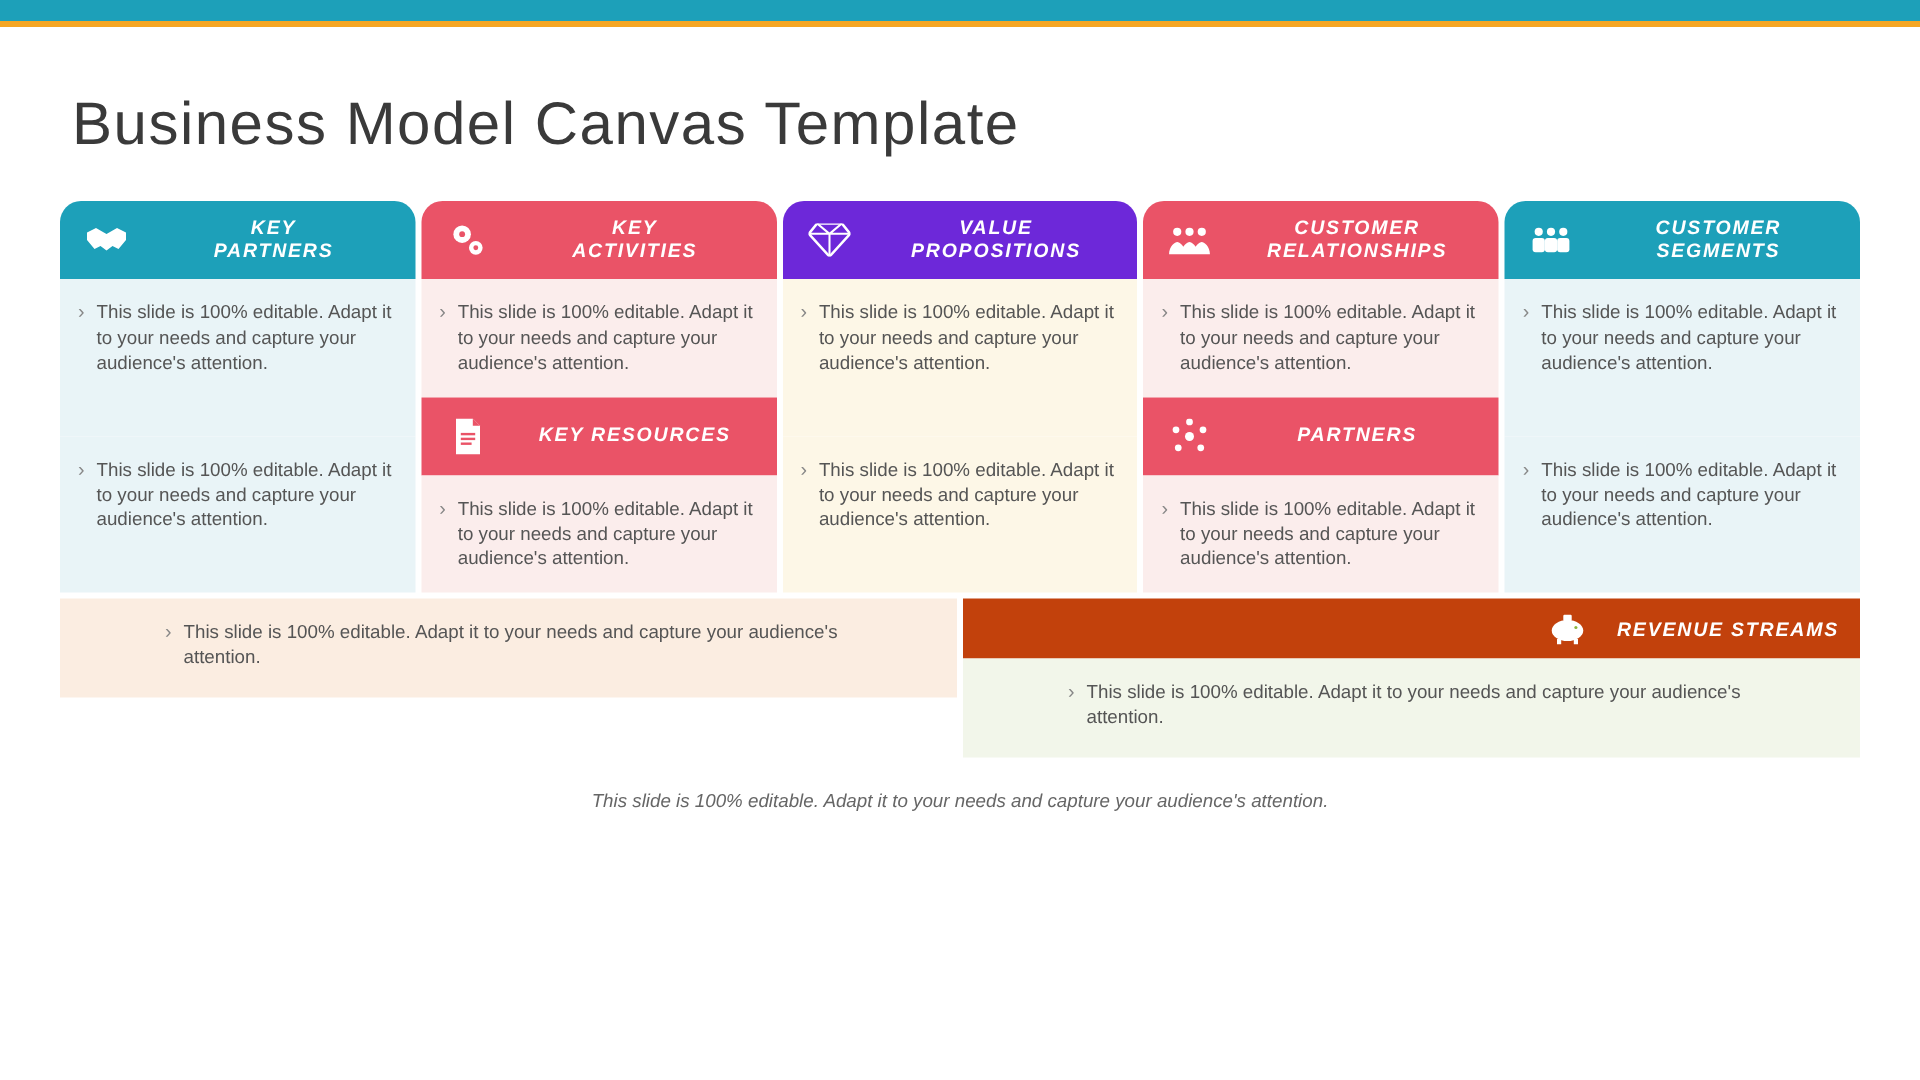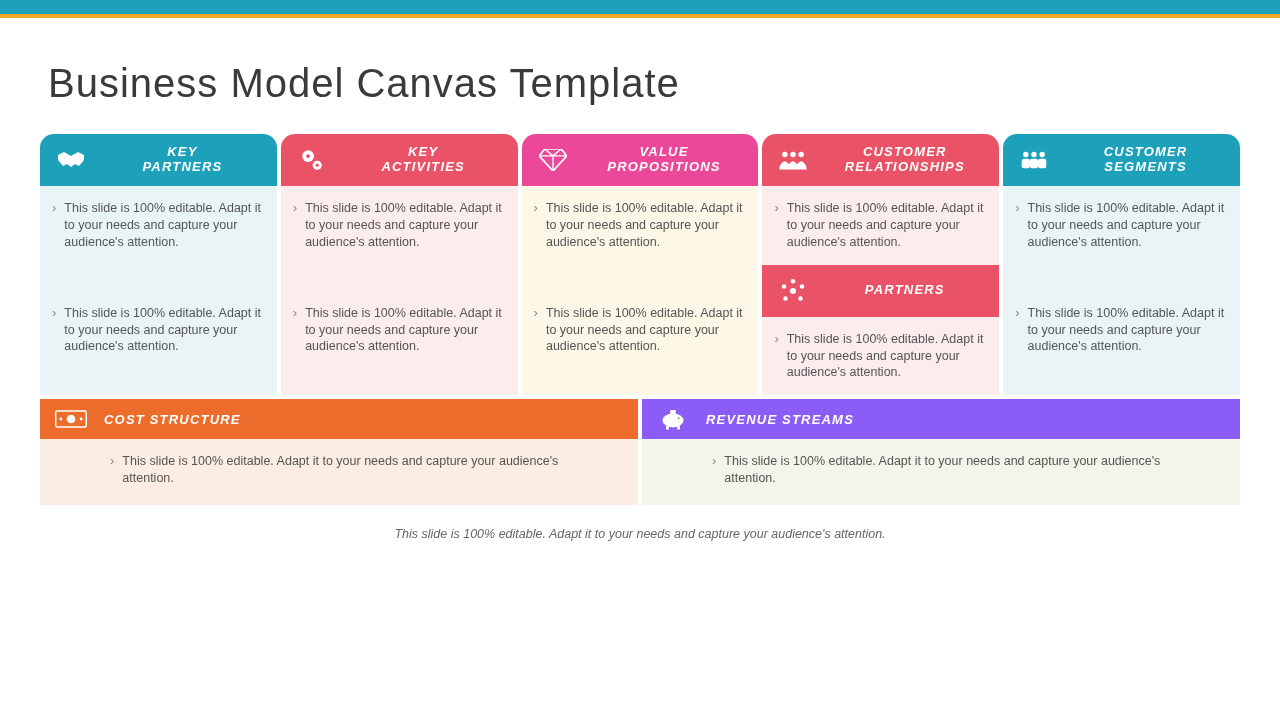--- a/index.html
+++ b/index.html
@@ -30,23 +30,23 @@
     height: 52px;
     display: flex;
     align-items: center;
     color: #fff;
     padding: 0 10px 0 14px;
     gap: 10px;
   }
   .rounded-top { border-radius: 14px 14px 0 0; }
   .head-teal   { background: #1da0b9; }
   .head-pink   { background: #ea5367; }
-  .head-amber  { background: #ec4899; }
+  .head-amber  { background: #6d28d9; }
   .head-orange { background: #ec6c2b; }
-  .head-green  { background: #8b5cf6; }
+  .head-green  { background: #c2410c; justify-content: flex-end; }
   .card-head .label {
     flex: 1;
     text-align: center;
     font-size: 13px;
     font-weight: 700;
     font-style: italic;
     letter-spacing: 1.2px;
     line-height: 1.15;
   }
   .icon { width: 34px; display: flex; align-items: center; justify-content: center; flex-shrink: 0; }
@@ -144,20 +144,32 @@
               <circle cx="28" cy="28" r="2.5" fill="#ea5367"></circle>
             </svg>
         </span>
         <span class="label">KEY<br>ACTIVITIES</span>
       </div>
       <div class="body body-pink top-body-half">
         <div class="bullet">
             <span>This slide is 100% editable. Adapt it to your needs and capture your audience's attention.</span>
           </div>
       </div>
+      <div class="card-head head-pink">
+        <span class="icon">
+          <svg viewBox="0 0 24 30" width="20" height="24">
+              <path d="M2 0h14l6 6v24H2z"></path>
+              <path d="M16 0v6h6" fill="#ea5367"></path>
+              <rect x="6" y="12" width="12" height="2" fill="#ea5367"></rect>
+              <rect x="6" y="16" width="12" height="2" fill="#ea5367"></rect>
+              <rect x="6" y="20" width="9" height="2" fill="#ea5367"></rect>
+            </svg>
+        </span>
+        <span class="label">KEY RESOURCES</span>
+      </div>
       <div class="body body-pink top-body-half" style="height:auto;">
         <div class="bullet">
             <span>This slide is 100% editable. Adapt it to your needs and capture your audience's attention.</span>
           </div>
       </div>
     </div>
 
     <div class="col">
       <div class="card-head rounded-top head-amber">
         <span class="icon">
@@ -240,31 +252,20 @@
         <div class="bullet">
             <span>This slide is 100% editable. Adapt it to your needs and capture your audience's attention.</span>
           </div>
       </div>
     </div>
 
   </div>
 
   <div class="bottom-row">
     <div class="wide-col">
-      <div class="wide-head head-orange">
-        <span class="icon">
-          <svg viewBox="0 0 44 24" width="32" height="20">
-              <rect x="1" y="1" width="42" height="22" rx="2" fill="none" stroke="#fff" stroke-width="2"></rect>
-              <circle cx="22" cy="12" r="6"></circle>
-              <circle cx="8" cy="12" r="2"></circle>
-              <circle cx="36" cy="12" r="2"></circle>
-            </svg>
-        </span>
-        <span>COST STRUCTURE</span>
-      </div>
       <div class="wide-body body-orange">
         <div class="bullet">
             <span>This slide is 100% editable. Adapt it to your needs and capture your audience's attention.</span>
           </div>
       </div>
     </div>
     <div class="wide-col">
       <div class="wide-head head-green">
         <span class="icon">
           <svg viewBox="0 0 40 30" width="28" height="22">

